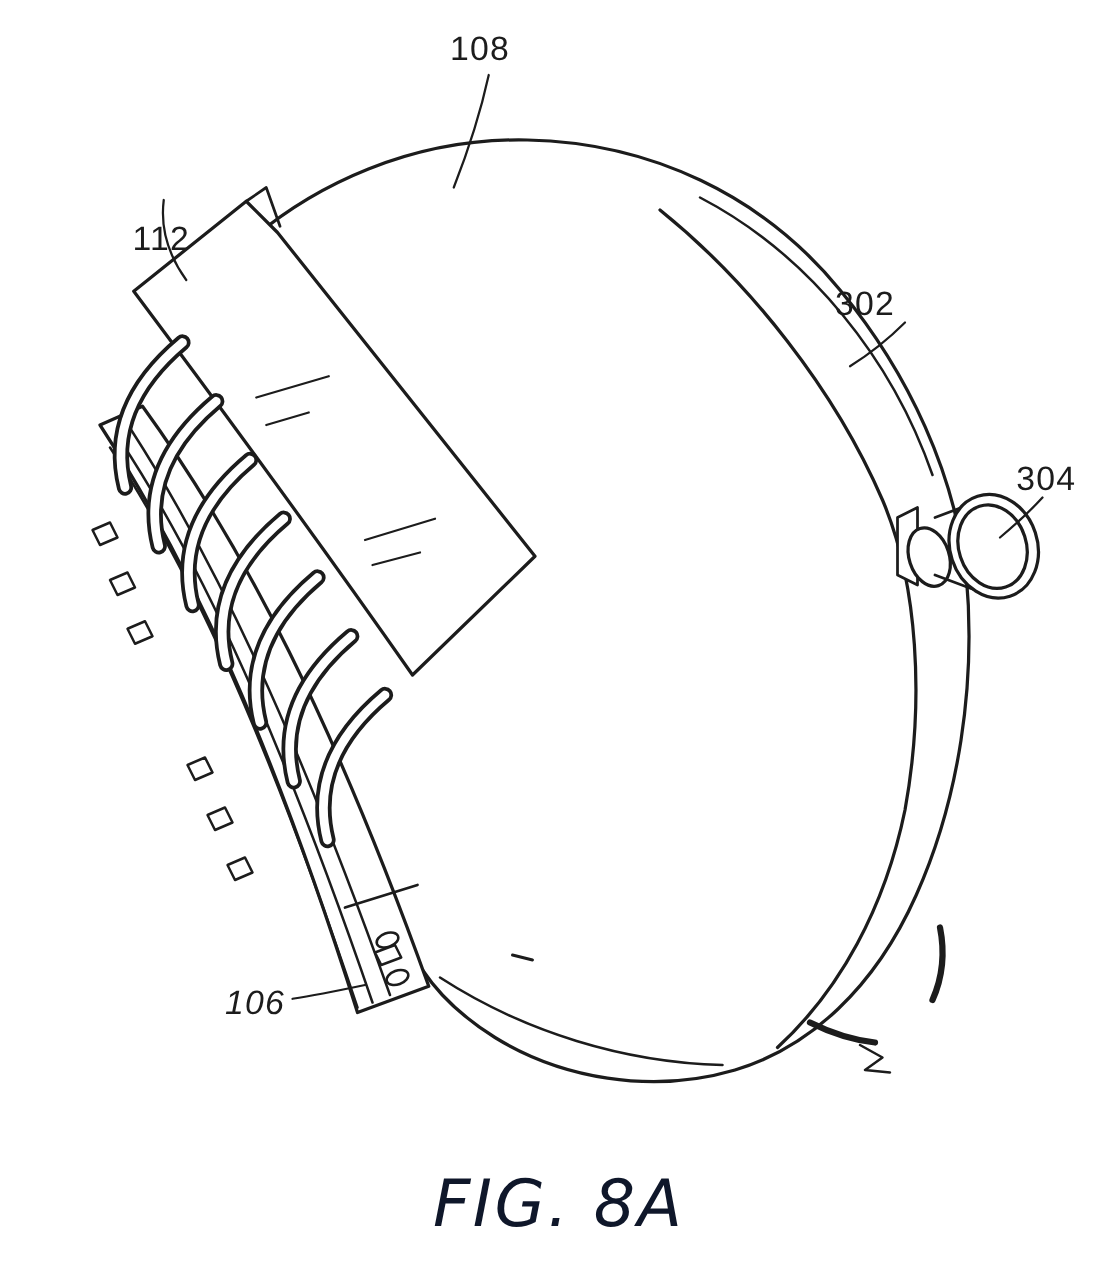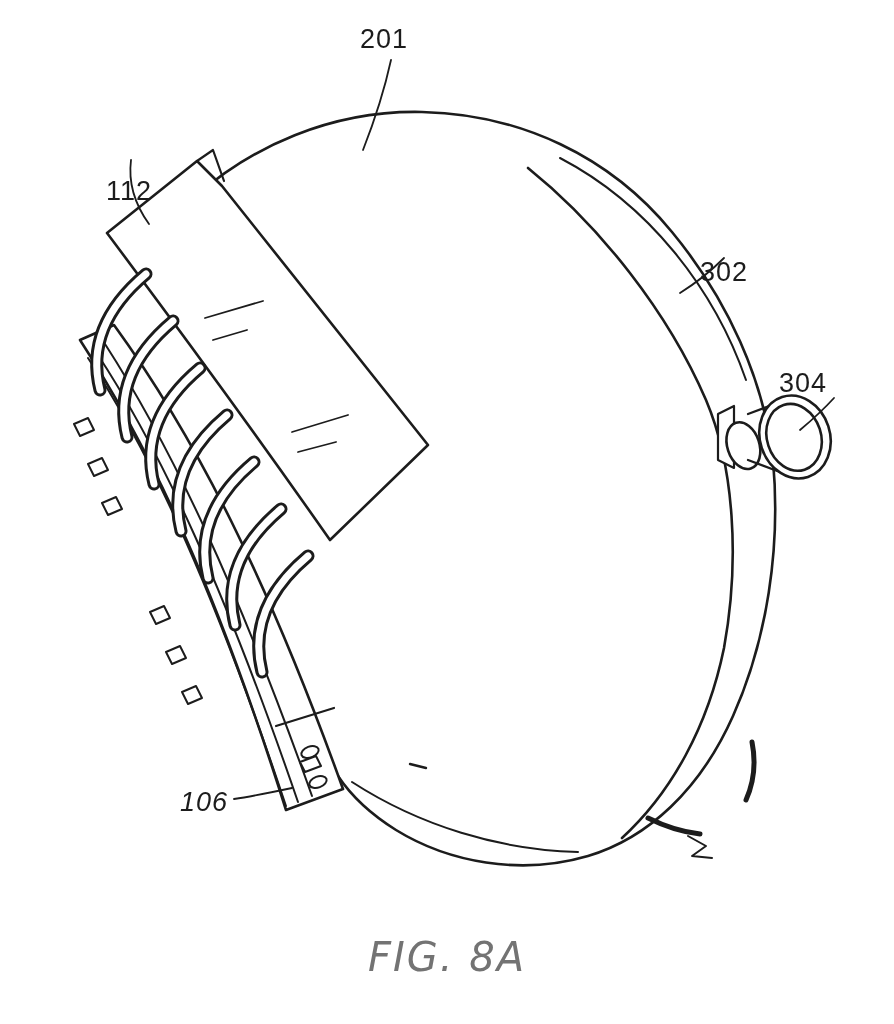--- a/index.html
+++ b/index.html
@@ -28,22 +28,22 @@
     user-select: none;
   }
   .caption {
     position: absolute;
     top: 934px;
     left: 0;
     width: 100%;
     text-align: center;
     font-family: "DejaVu Sans", sans-serif;
     font-style: italic;
-    font-size: 40px;
-    color: #737373;
+    font-size: 52px;
+    color: #0f172a;
     letter-spacing: 2px;
   }
 </style>
 </head>
 <body>
 
 <div class="stage">
 
   <svg class="drawing" width="894" height="1024" viewBox="0 0 894 1024" fill="none" stroke="#1c1c1c" stroke-width="2.6" stroke-linecap="round" stroke-linejoin="round">
 
@@ -137,21 +137,21 @@
 
     <g stroke-width="1.8">
       <path d="M 391 60 C 384 92, 374 122, 363 150"></path>
       <path d="M 131 160 C 128 184, 136 206, 149 224"></path>
       <path d="M 724 258 C 710 272, 696 283, 680 293"></path>
       <path d="M 834 398 C 823 410, 812 420, 800 430"></path>
       <path d="M 234 799 C 254 796, 273 792, 292 788"></path>
     </g>
   </svg>
 
-  <span class="ref-label" style="left:360px; top:24px;">201</span>
+  <span class="ref-label" style="left:360px; top:24px;">108</span>
   <span class="ref-label" style="left:106px; top:128px;margin-top:48px;">112</span>
-  <span class="ref-label" style="left:700px; top:228px;margin-top:29px;">302</span>
-  <span class="ref-label" style="left:779px; top:368px;">304</span>
+  <span class="ref-label" style="left:668px; top:228px;">302</span>
+  <span class="ref-label" style="left:813px; top:368px;">304</span>
   <span class="ref-label" style="left:180px; top:787px;font-style:italic;">106</span>
 
   <div class="caption">FIG. 8A</div>
 
 </div>
 
 </body></html>

